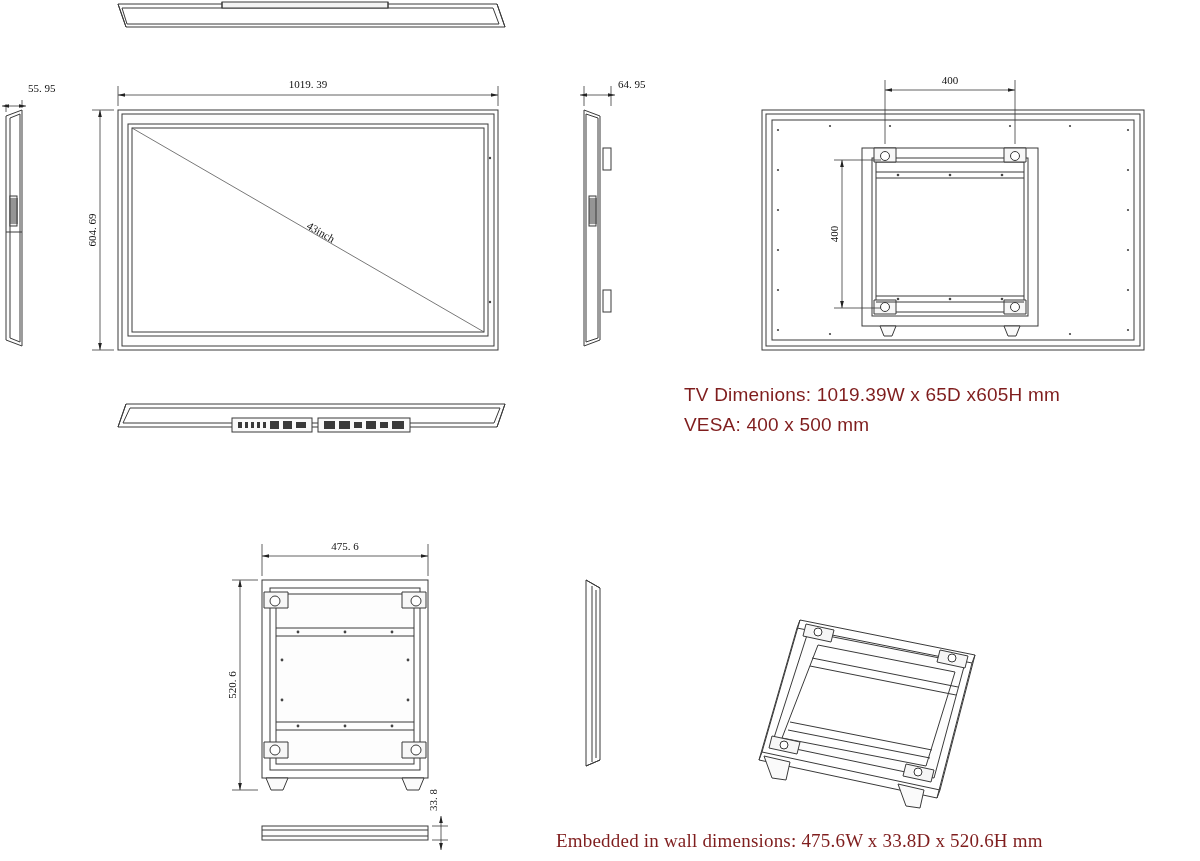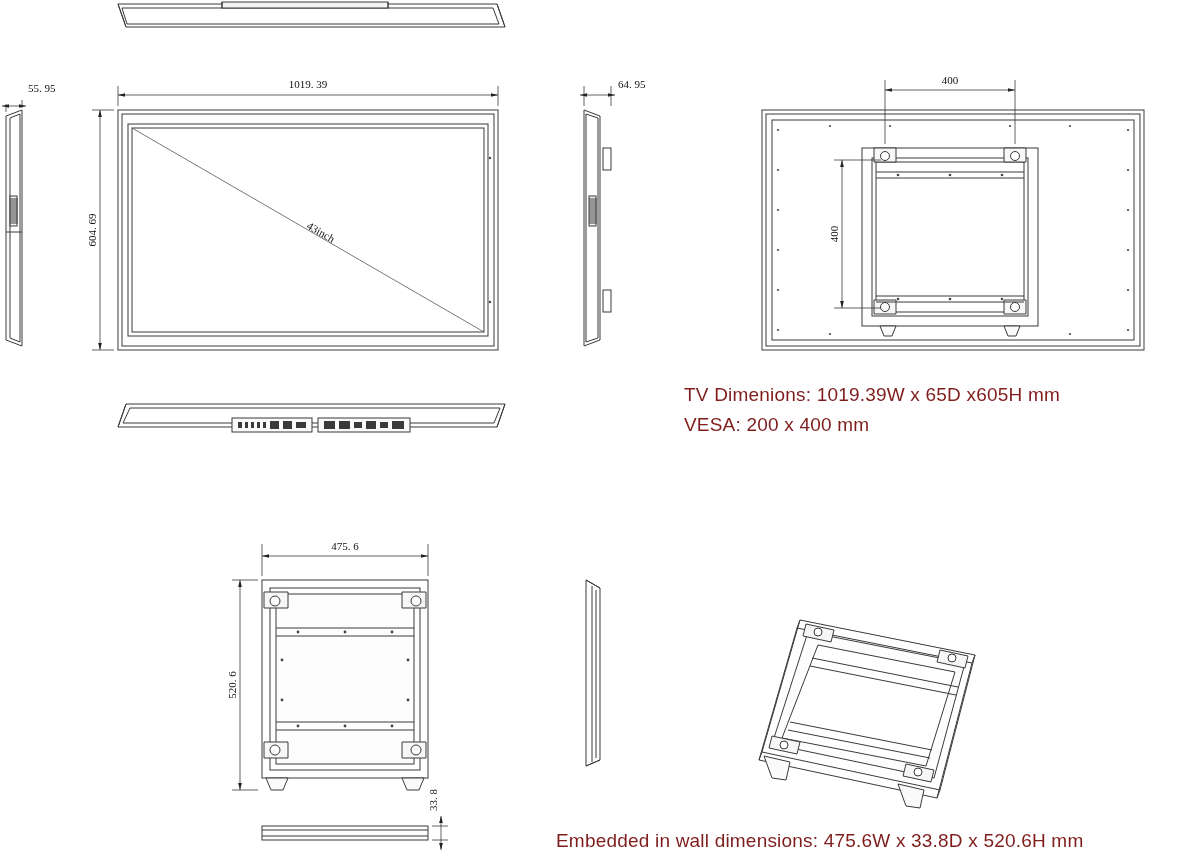--- a/index.html
+++ b/index.html
@@ -3,21 +3,21 @@
 <meta charset="utf-8">
 <style>
   html,body{margin:0;padding:0;background:#ffffff;}
   body{width:1200px;height:861px;position:relative;overflow:hidden;
        font-family:"Liberation Sans", sans-serif;color:#1a1a1a;}
   .stage{position:absolute;left:0;top:0;width:1200px;height:861px;}
   svg.diagram{position:absolute;left:0;top:0;width:1200px;height:861px;}
   .spec{position:absolute;font-size:19px;color:#7f1d1d;white-space:nowrap;letter-spacing:.2px;}
   #tv-dims{left:684px;top:384px;}
   #vesa-dims{left:684px;top:414px;}
-  #embed-dims{left:556px;top:830px;}
+  #embed-dims{left:556px;top:830px;font-family:Liberation Serif, serif;}
   .dimtext{font-family:"Liberation Serif", serif;font-size:11px;fill:#111;}
   .screenlabel{font-family:"Liberation Serif", serif;font-size:11px;fill:#111;}
 </style>
 </head>
 <body>
 
 <div class="stage">
 
   <svg class="diagram" viewBox="0 0 1200 861">
     <defs>
@@ -295,16 +295,16 @@
         <path d="M788,730 L930,758"></path>
 
         <path d="M764,756 L790,762 L786,780 L772,778 Z" fill="#fafafa"></path>
         <path d="M898,784 L924,790 L920,808 L906,806 Z" fill="#fafafa"></path>
       </g>
 
     </g>
   </svg>
 
   <div class="spec" id="tv-dims">TV Dimenions: 1019.39W x 65D x605H mm</div>
-  <div class="spec" id="vesa-dims">VESA: 200 x 400 mm</div>
+  <div class="spec" id="vesa-dims">VESA: 400 x 500 mm</div>
   <div class="spec" id="embed-dims">Embedded in wall dimensions: 475.6W x 33.8D x 520.6H mm</div>
 
 </div>
 
 </body></html>

